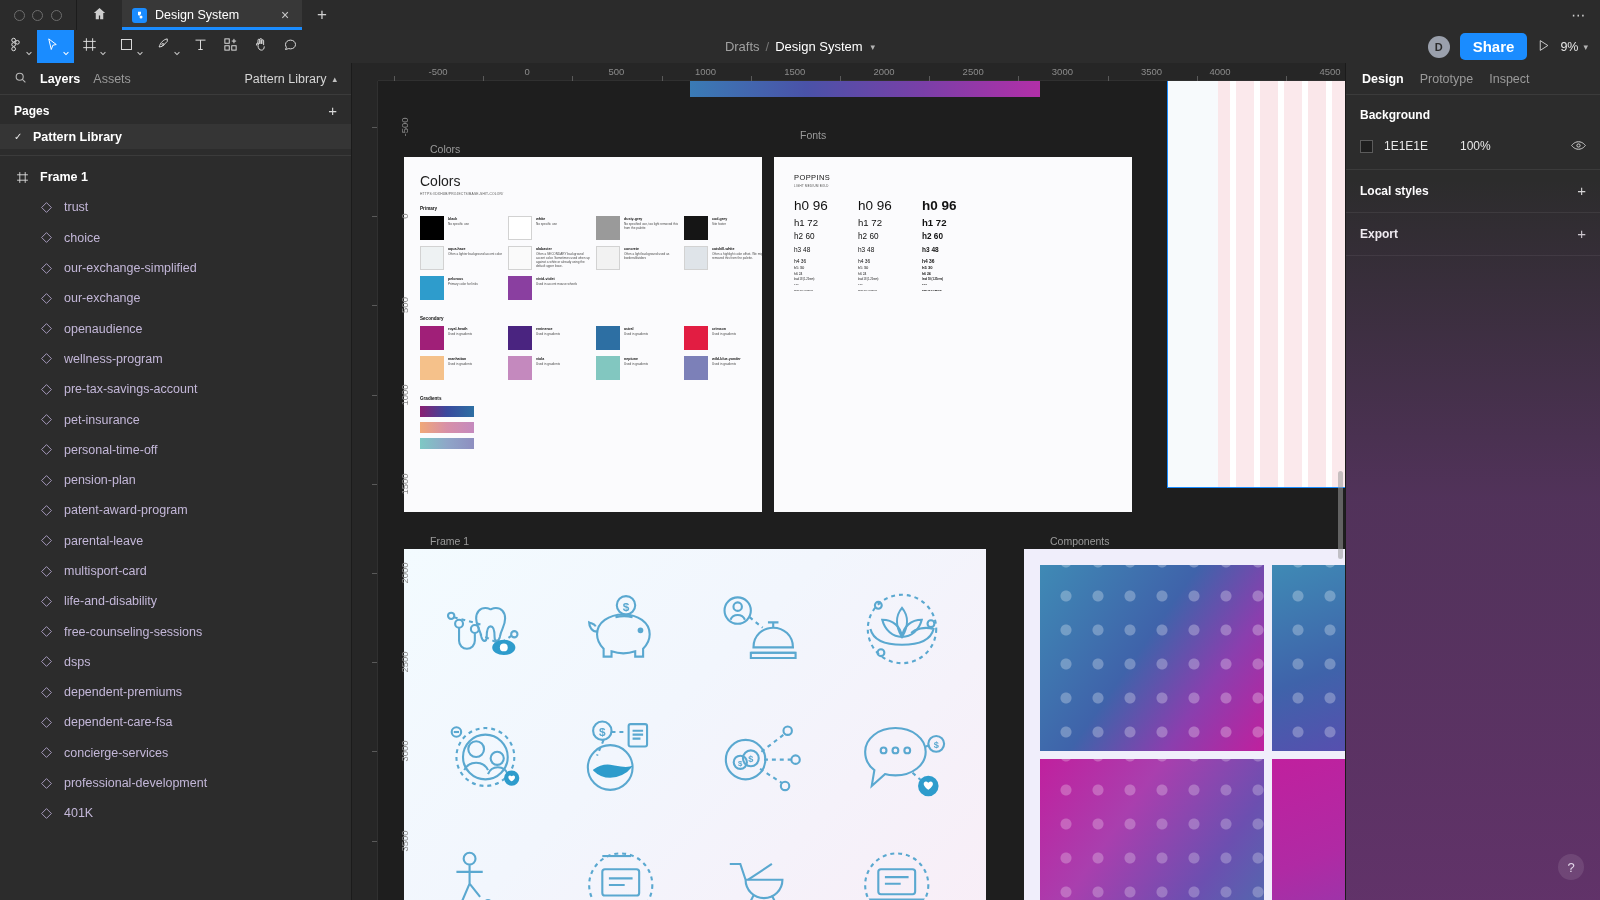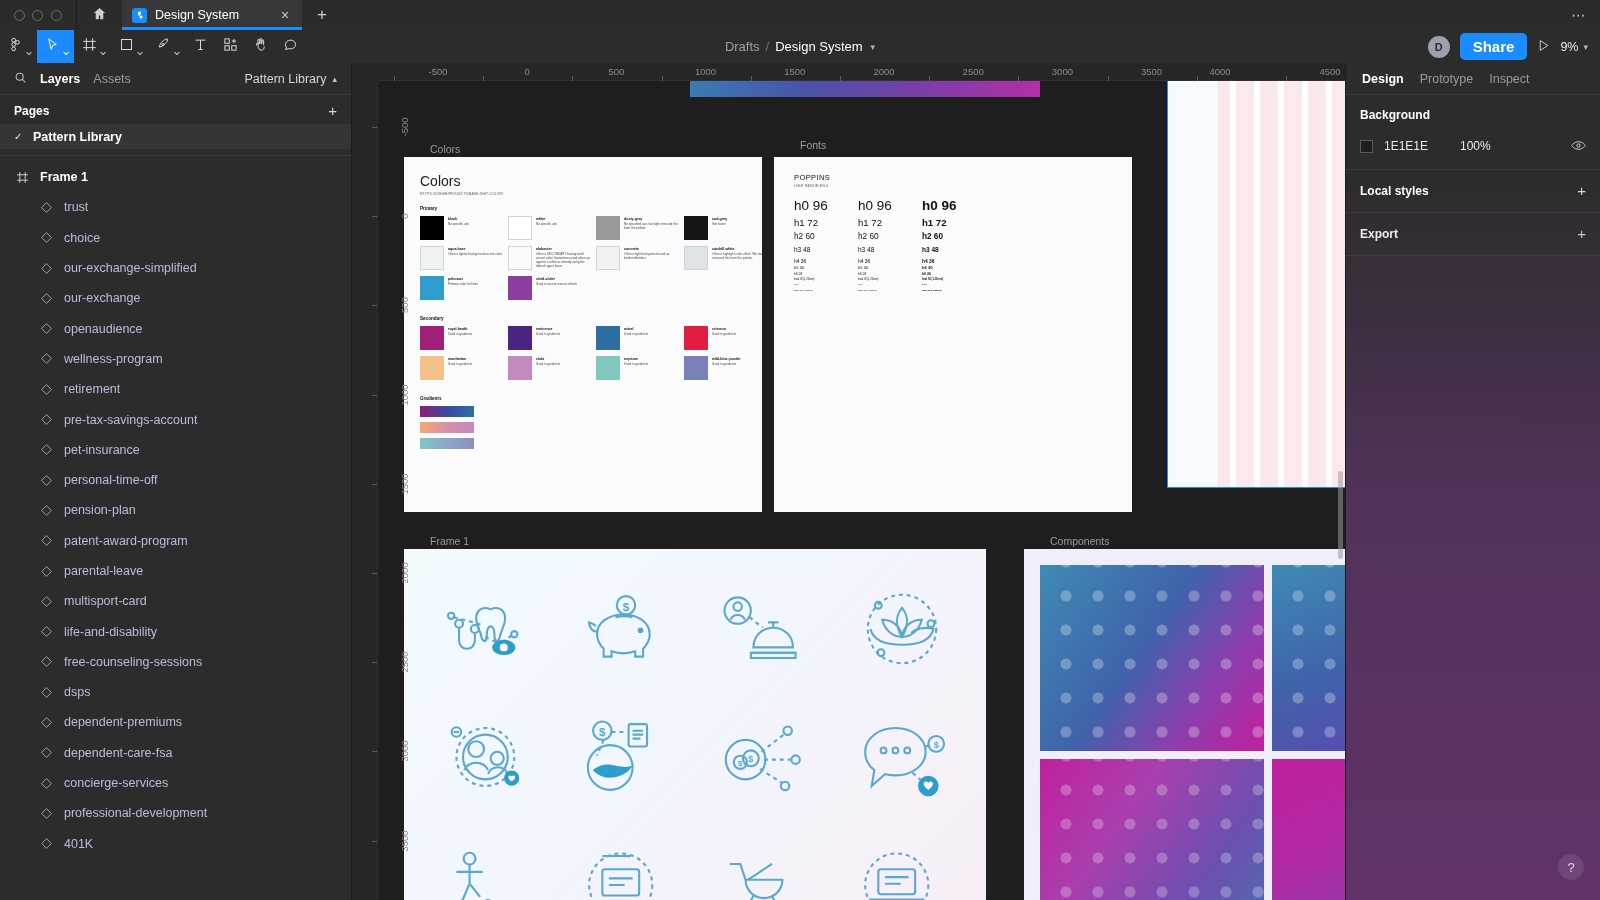--- a/index.html
+++ b/index.html
@@ -371,28 +371,20 @@
           </span>
           <span class="lbl">openaudience</span>
         </div>
         <div class="layerrow child">
           <span class="glyph">
             <svg viewBox="0 0 24 24" fill="none" stroke="#b6a8cf" stroke-width="1.6">
               <path d="M12 3l9 9-9 9-9-9z"></path>
             </svg>
           </span>
           <span class="lbl">wellness-program</span>
-        </div>
-        <div class="layerrow child">
-          <span class="glyph">
-            <svg viewBox="0 0 24 24" fill="none" stroke="#b6a8cf" stroke-width="1.6">
-              <path d="M12 3l9 9-9 9-9-9z"></path>
-            </svg>
-          </span>
-          <span class="lbl">retirement</span>
         </div>
         <div class="layerrow child">
           <span class="glyph">
             <svg viewBox="0 0 24 24" fill="none" stroke="#b6a8cf" stroke-width="1.6">
               <path d="M12 3l9 9-9 9-9-9z"></path>
             </svg>
           </span>
           <span class="lbl">pre-tax-savings-account</span>
         </div>
         <div class="layerrow child">
@@ -867,21 +859,21 @@
           <div style="position:absolute;left:232px;top:0;width:120px;height:186px;background:linear-gradient(160deg,#3f8ab5 0%,#3f63aa 55%,#5b4bb0 100%);"></div>
           <div style="position:absolute;left:232px;top:0;width:120px;height:186px;background-image:radial-gradient(circle, rgba(255,255,255,.28) 5px, rgba(255,255,255,0) 6px);background-size:32px 34px;background-position:10px 14px;"></div>
           <div style="position:absolute;left:0;top:194px;width:224px;height:186px;background:linear-gradient(125deg,#c0209e 0%,#a93fae 35%,#6c4fb0 70%,#4b6fae 100%);"></div>
           <div style="position:absolute;left:0;top:194px;width:224px;height:186px;background-image:radial-gradient(circle, rgba(255,255,255,.25) 5px, rgba(255,255,255,0) 6px);background-size:32px 34px;background-position:10px 14px;"></div>
           <div style="position:absolute;left:232px;top:194px;width:120px;height:186px;background:linear-gradient(160deg,#c0209e 0%,#b02aa4 50%,#8a3fae 100%);"></div>
         </div>
       </div>
 
       <div id="frame-labels">
           <div class="frame-label" style="left: 52px; top: 62px;">Colors</div>
-          <div class="frame-label" style="left: 422px; top: 58px;">Fonts</div>
+          <div class="frame-label" style="left: 422px; top: 48px;">Fonts</div>
           <div class="frame-label" style="left: 52px; top: 454px;">Frame 1</div>
           <div class="frame-label" style="left: 672px; top: 454px;">Components</div>
         </div>
     </div>
 
     <div class="ruler-h" id="ruler-h">
         <div class="rtick rtick-h" style="left: 42px;">-500</div>
         <div class="rmark" style="left: 42px; top: 13px; width: 1px; height: 5px;"></div>
         <div class="rtick rtick-h" style="left: 131.2px;">0</div>
         <div class="rmark" style="left: 131.2px; top: 13px; width: 1px; height: 5px;"></div>

